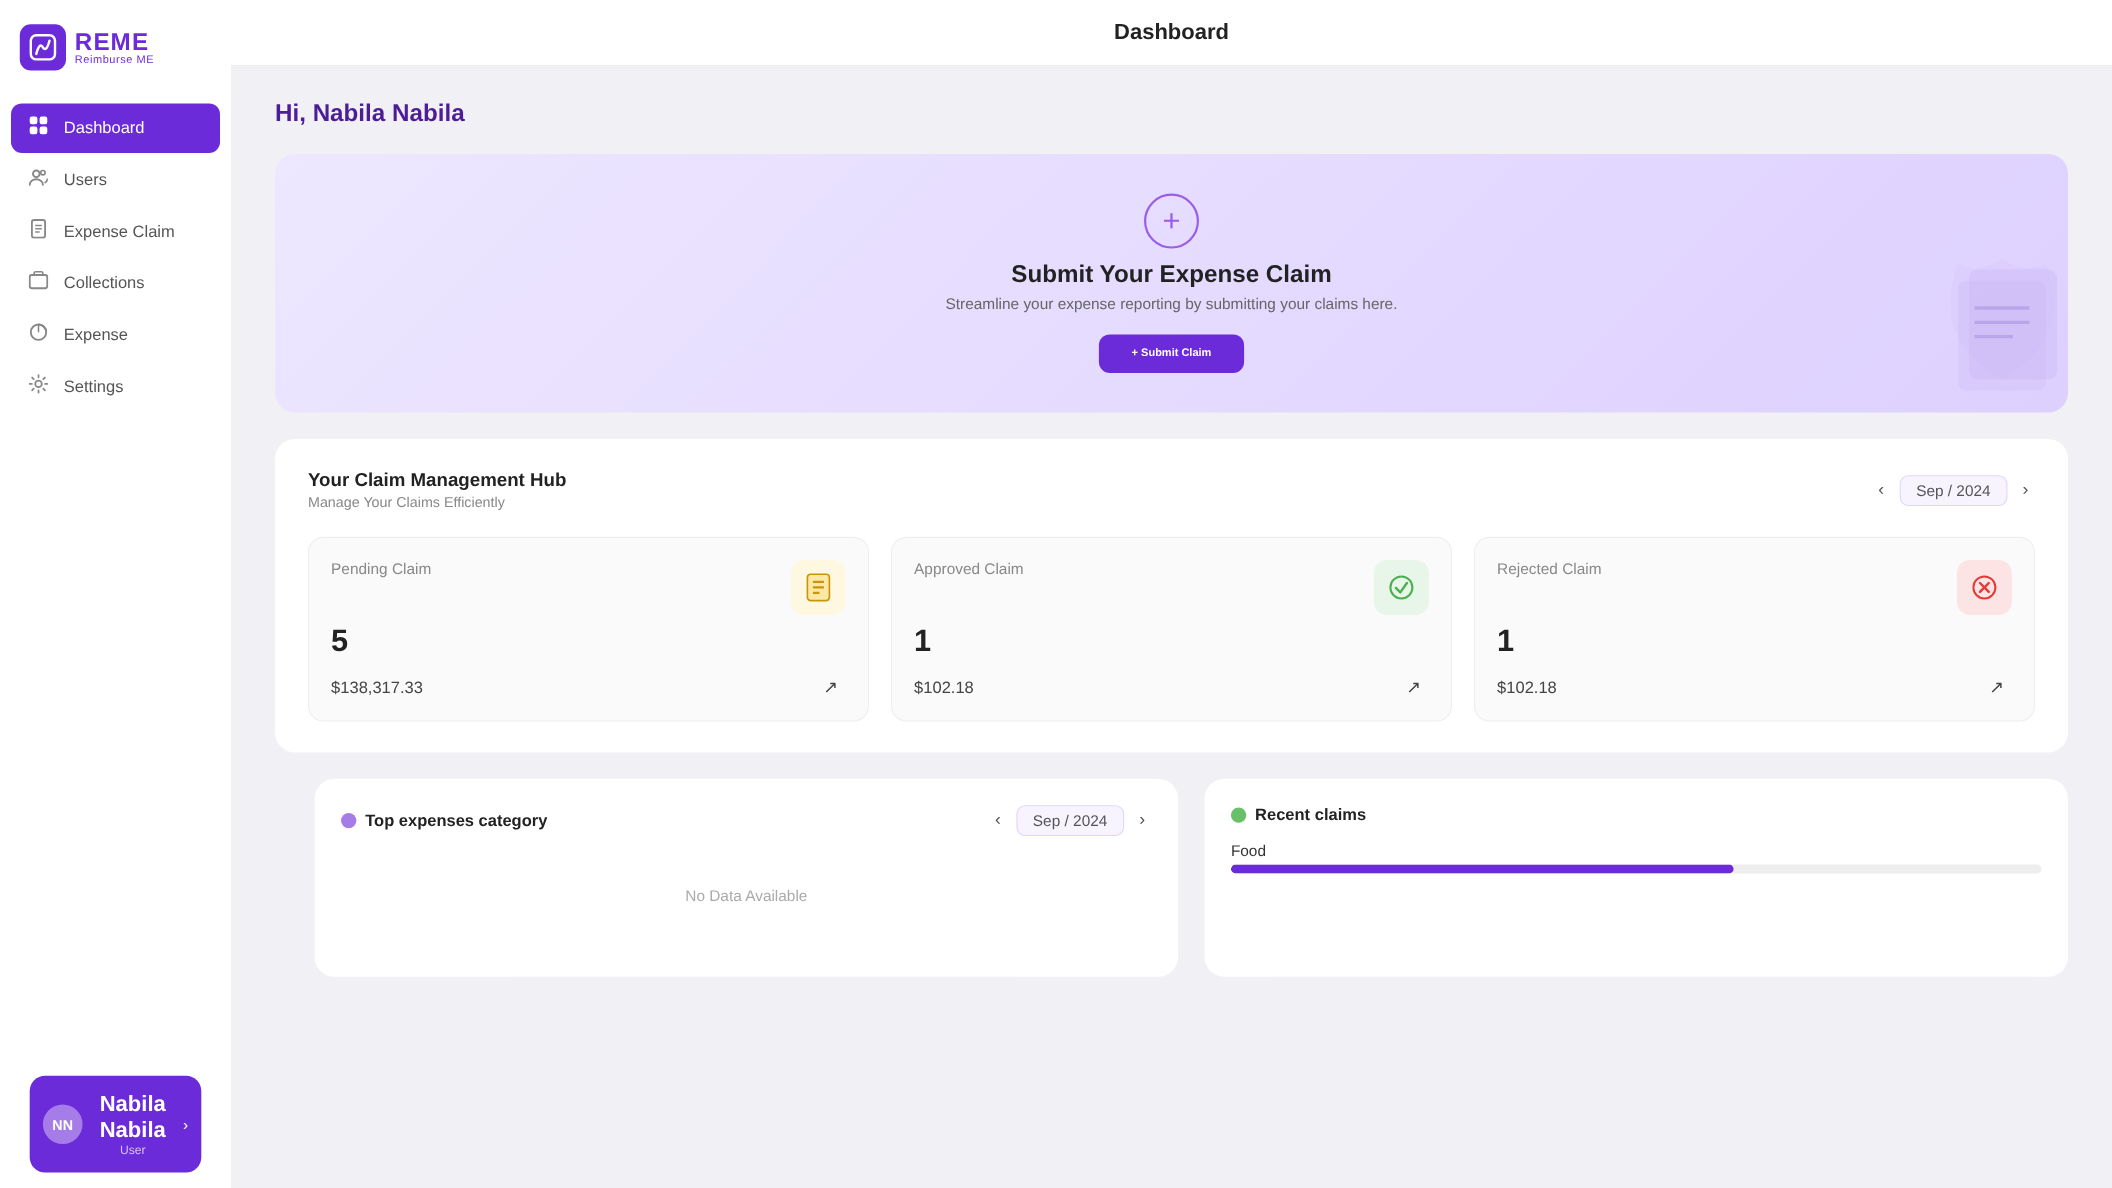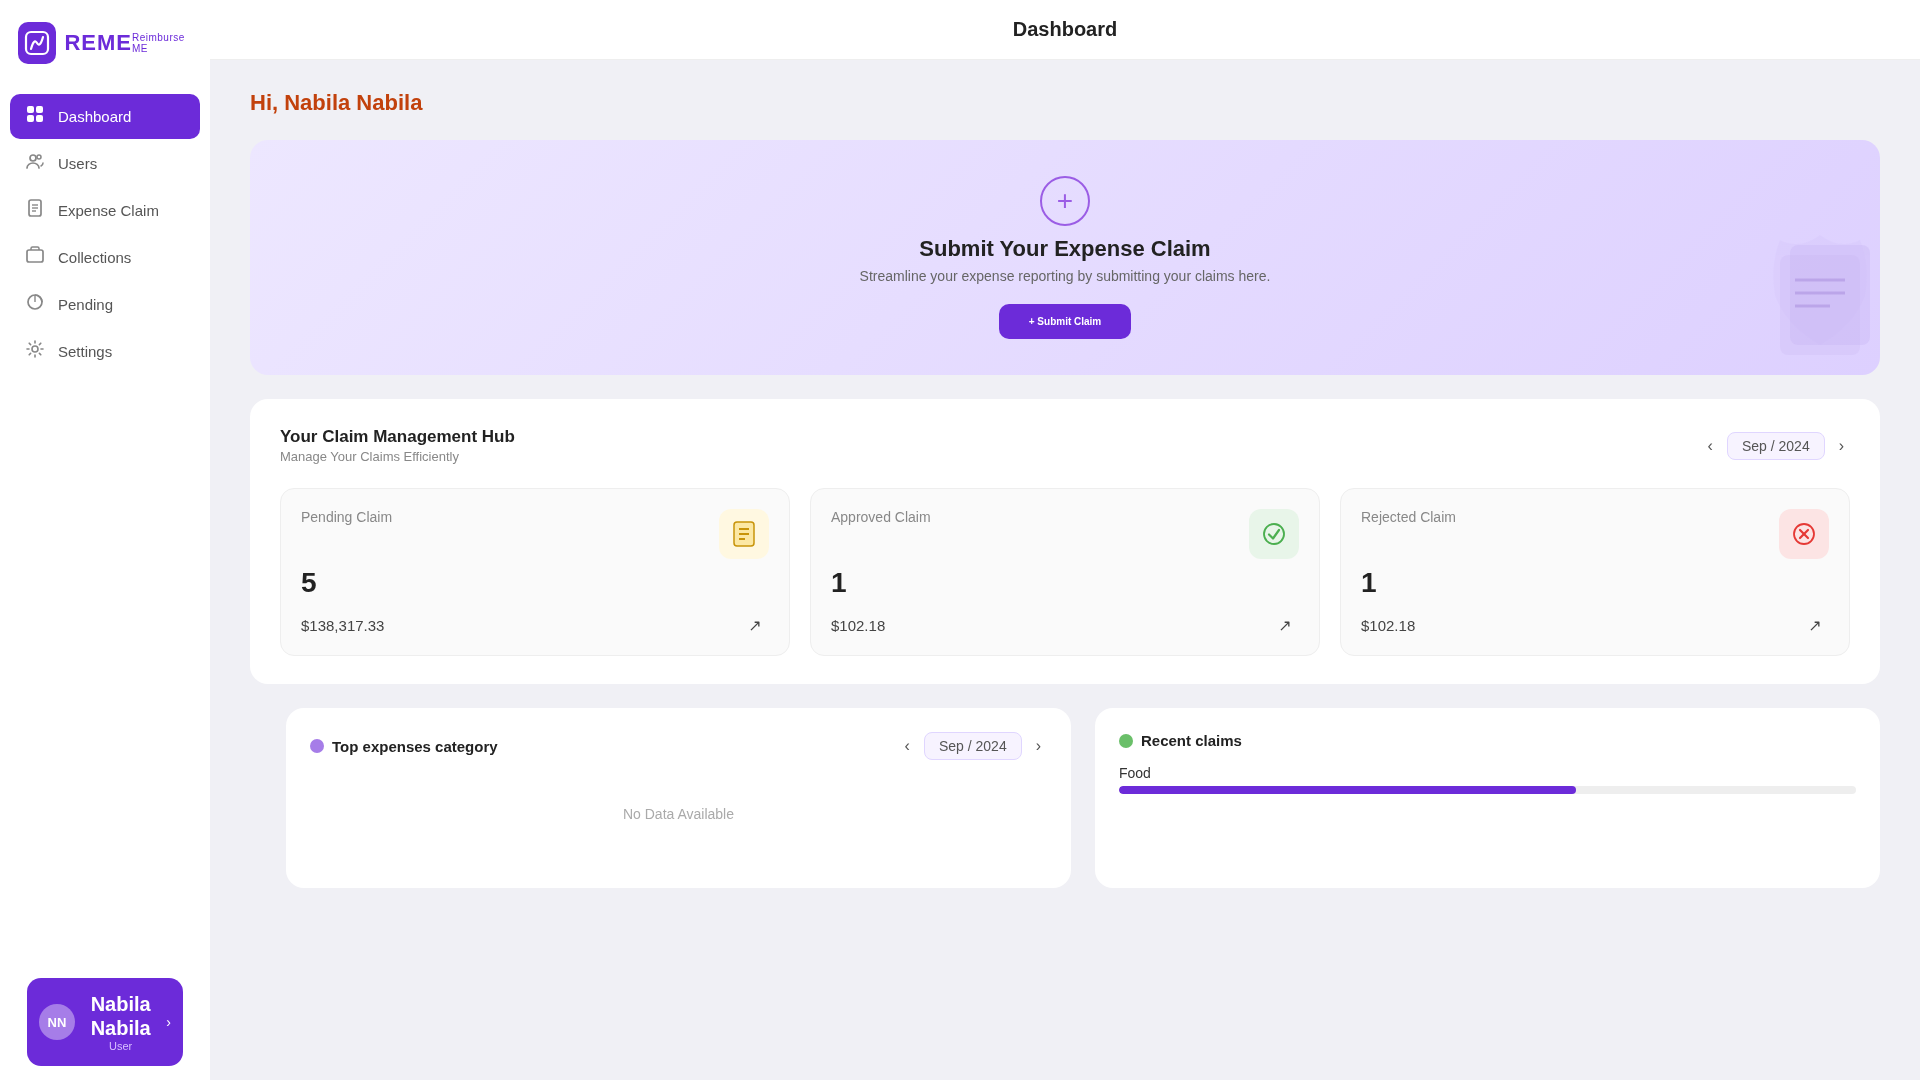--- a/index.html
+++ b/index.html
@@ -28,21 +28,21 @@
       background: #6c2bd9;
       border-radius: 10px;
       display: flex;
       align-items: center;
       justify-content: center;
       color: #fff;
       font-size: 20px;
     }
     .logo-text {
       display: flex;
-      flex-direction: row;
+      flex-direction: column;
     }
     .logo-title {
       font-size: 22px;
       font-weight: 800;
       color: #6c2bd9;
       letter-spacing: 1px;
       line-height: 1;
     }
     .logo-sub {
       font-size: 10px;
@@ -128,21 +128,21 @@
     }
     .content {
       padding: 30px 40px;
       display: flex;
       flex-direction: column;
       gap: 24px;
     }
     .greeting {
       font-size: 22px;
       font-weight: 700;
-      color: #c2410c;
+      color: #4c1d95;
     }
 
     
     .banner {
       background: linear-gradient(135deg, #ede7ff 0%, #ddd0ff 100%);
       border-radius: 18px;
       padding: 36px 40px 36px 40px;
       display: flex;
       flex-direction: column;
       align-items: center;
@@ -407,21 +407,21 @@
     </div>
 
     <div class="nav-item">
       <span class="nav-icon">
         <svg width="18" height="18" viewBox="0 0 18 18" fill="none">
           <circle cx="9" cy="9" r="7" stroke="#888" stroke-width="1.7" fill="none"></circle>
           <path d="M9 2 A7 7 0 0 1 16 9" stroke="#888" stroke-width="1.7" fill="none"></path>
           <line x1="9" y1="9" x2="9" y2="2" stroke="#888" stroke-width="1.4"></line>
         </svg>
       </span>
-      <span>Pending</span>
+      <span>Expense</span>
     </div>
 
     <div class="nav-item">
       <span class="nav-icon">
         <svg width="18" height="18" viewBox="0 0 18 18" fill="none">
           <circle cx="9" cy="9" r="3" stroke="#888" stroke-width="1.6" fill="none"></circle>
           <path d="M9 1v2M9 15v2M1 9h2M15 9h2M3.2 3.2l1.4 1.4M13.4 13.4l1.4 1.4M3.2 14.8l1.4-1.4M13.4 4.6l1.4-1.4" stroke="#888" stroke-width="1.6" stroke-linecap="round"></path>
         </svg>
       </span>
       <span>Settings</span>

